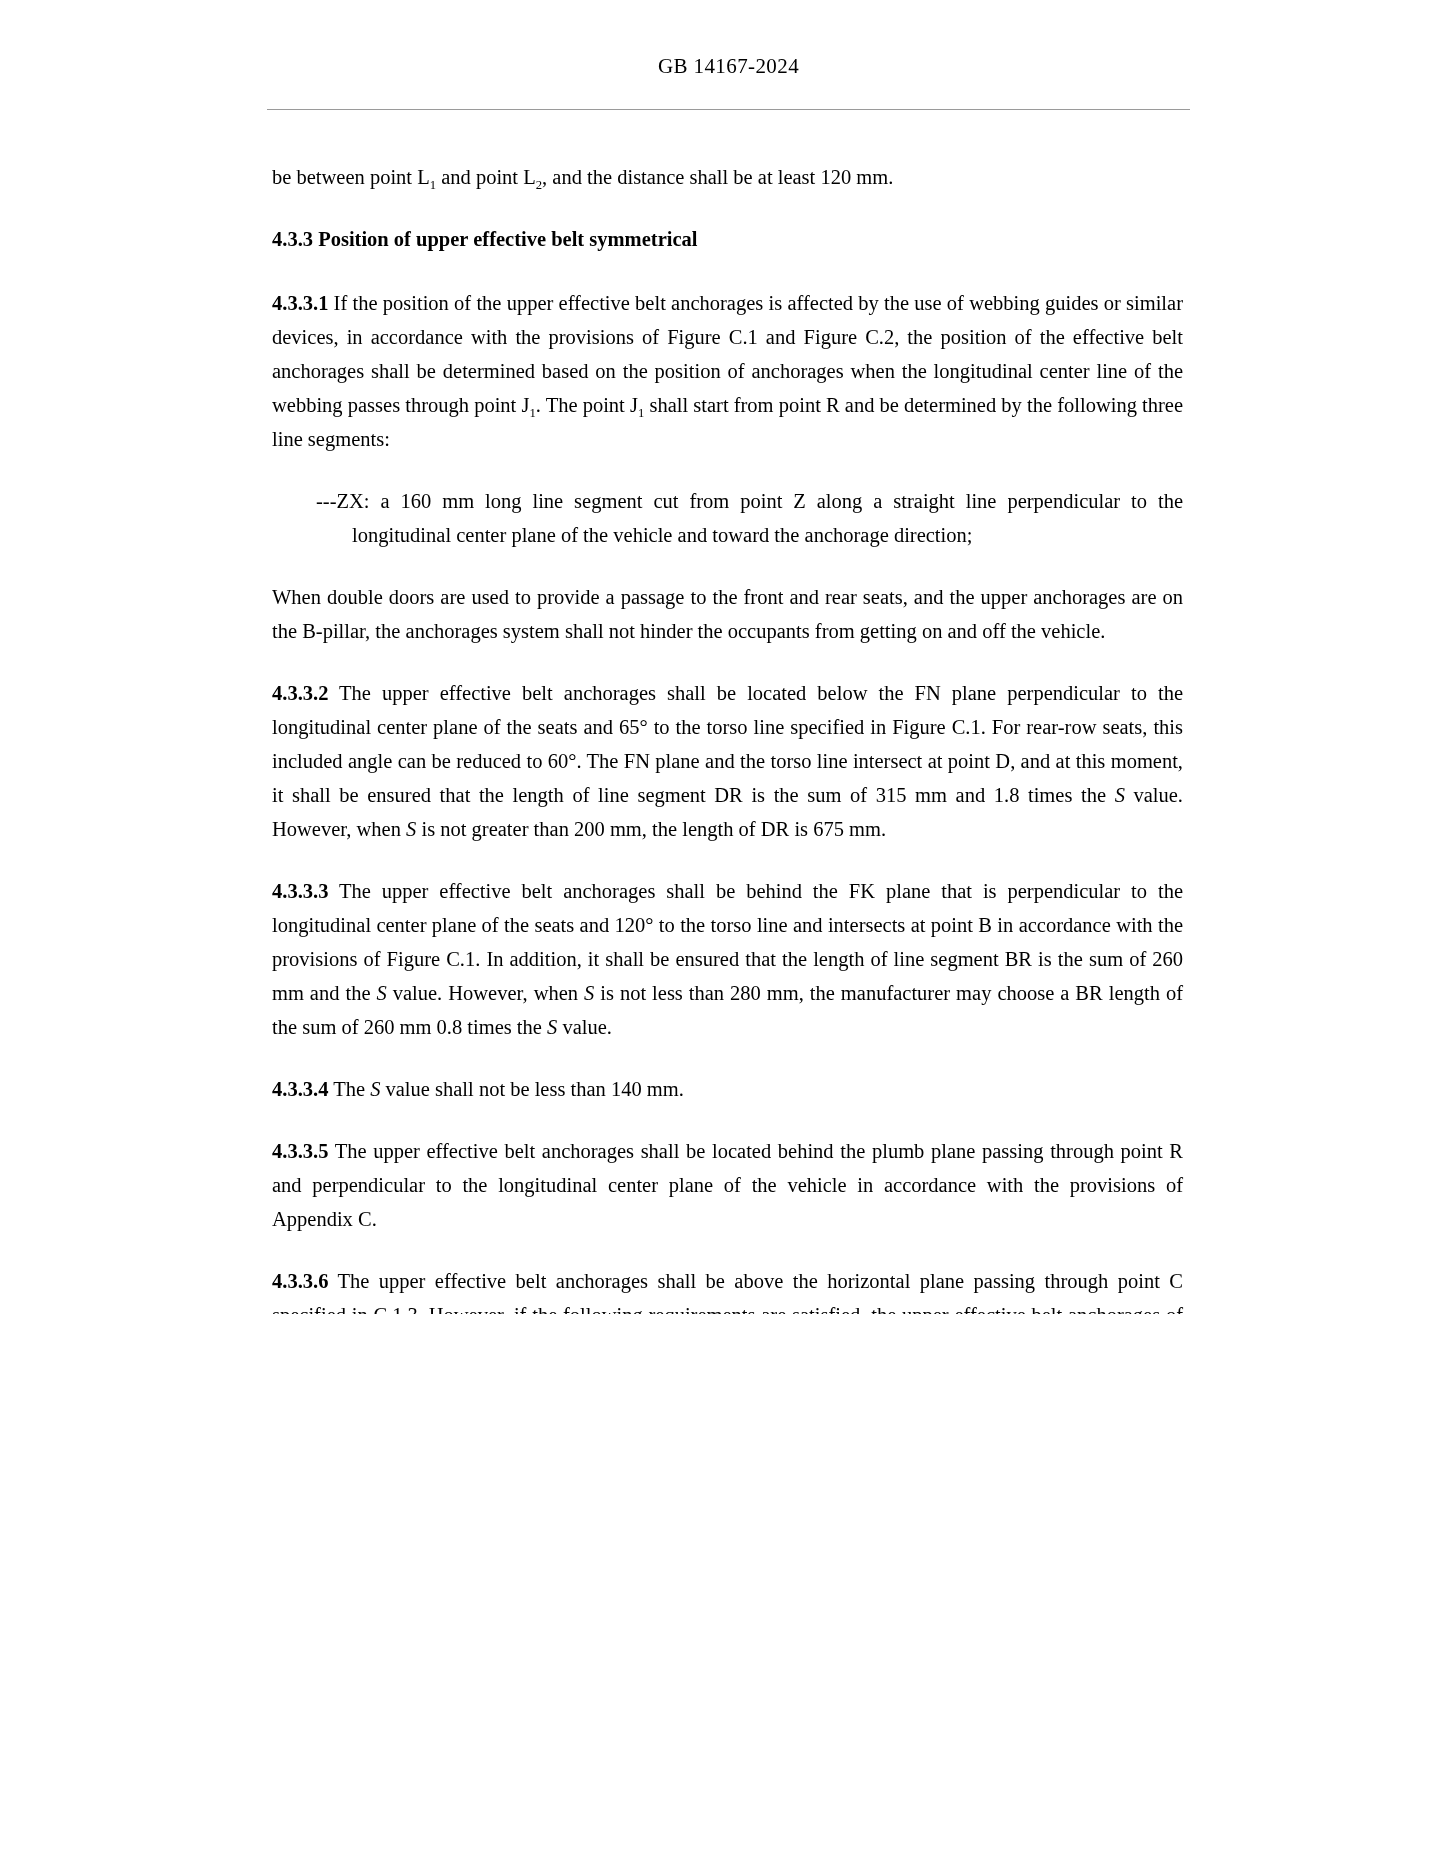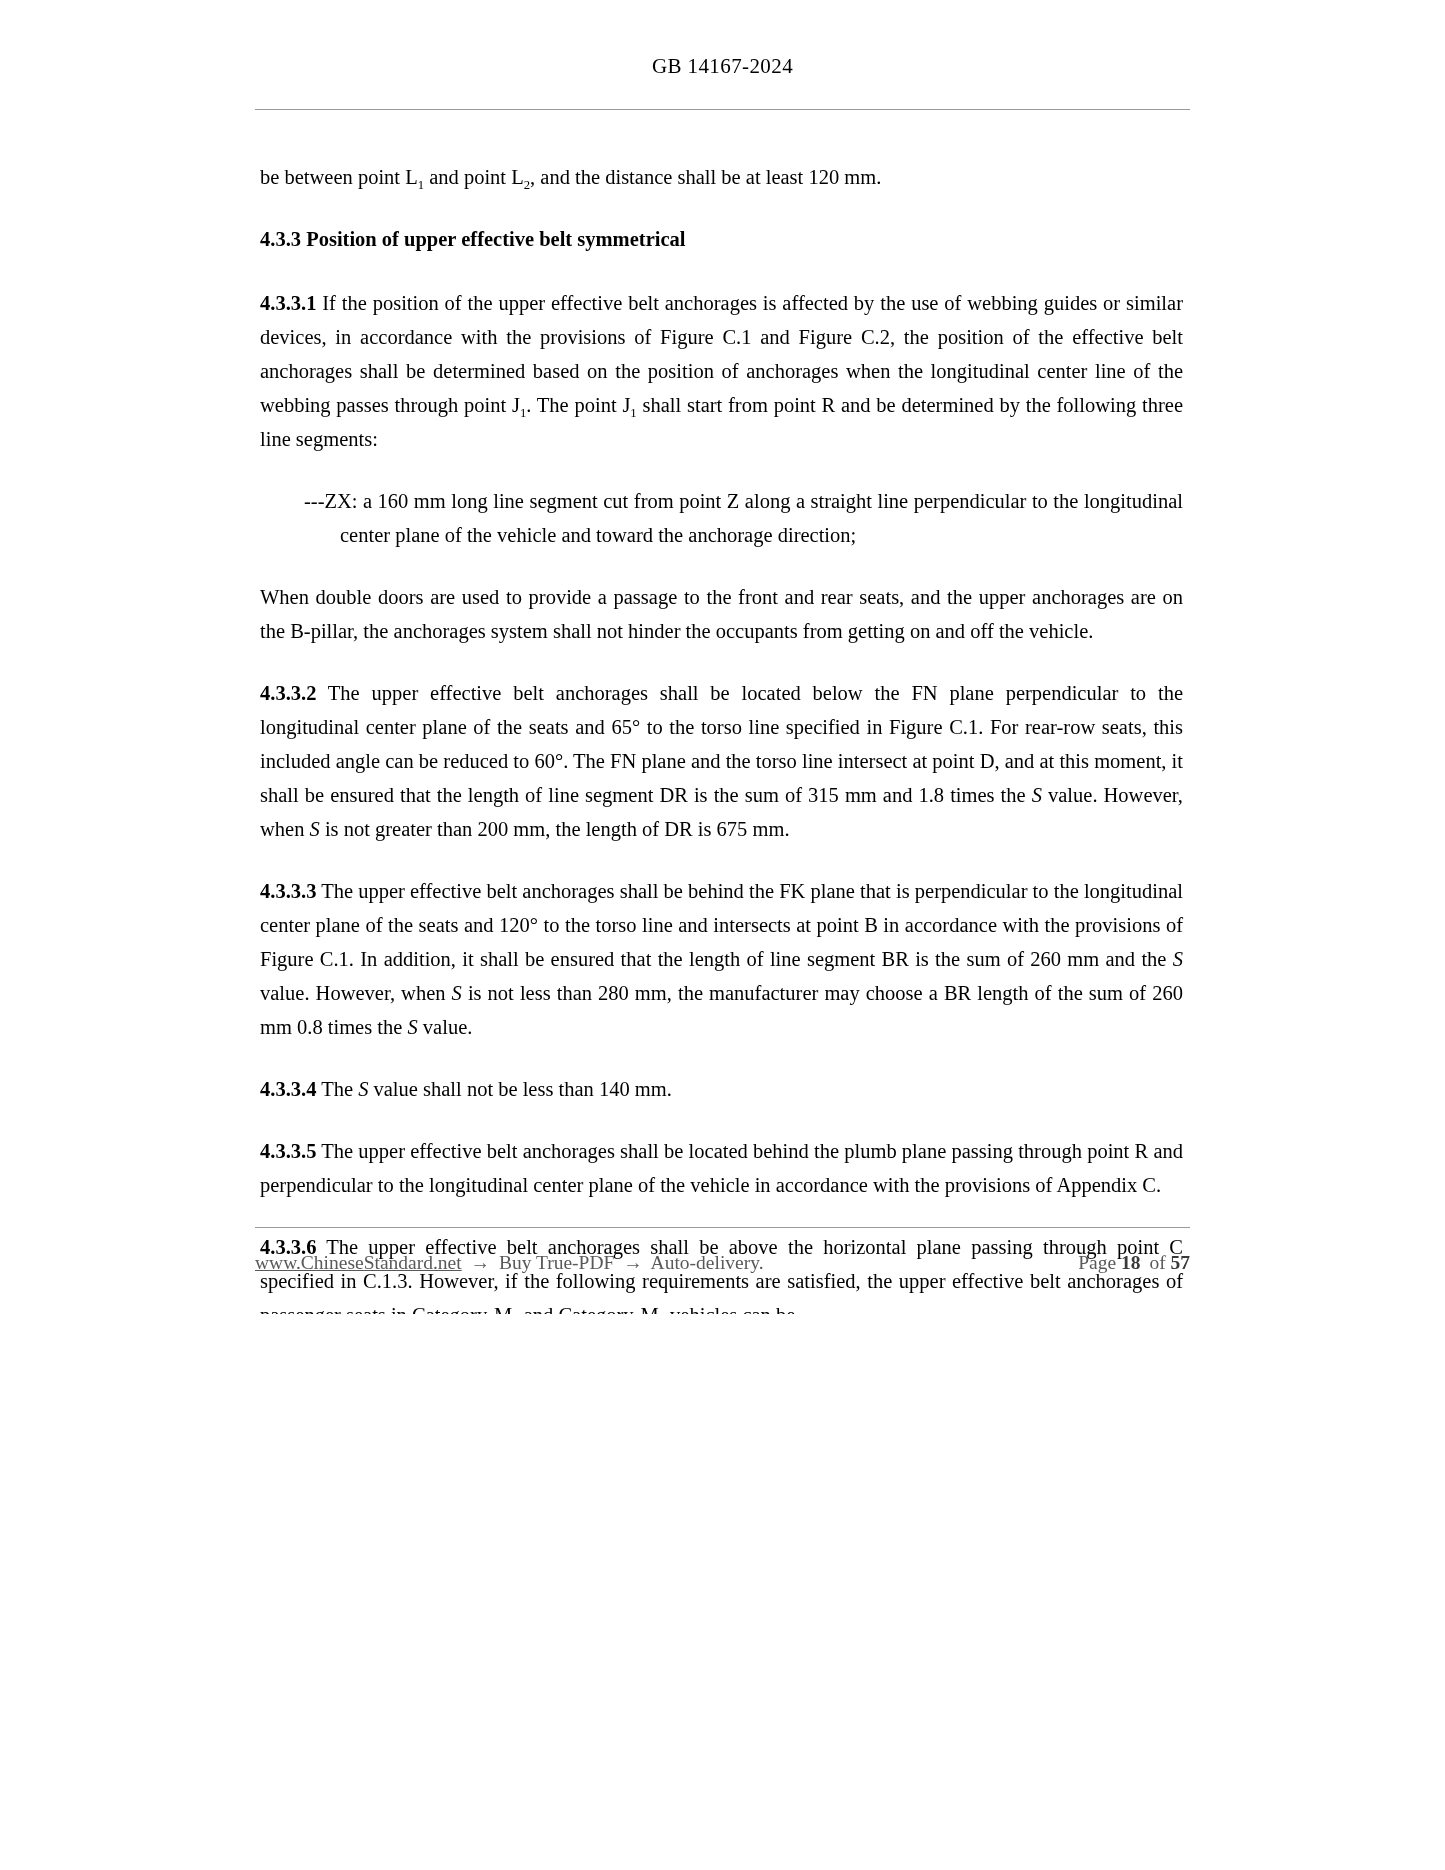--- a/index.html
+++ b/index.html
@@ -9,20 +9,21 @@
     height: 1870px;
     font-family: "Liberation Serif", "DejaVu Serif", serif;
     color: #000000;
   }
   .page {
     position: relative;
     width: 1445px;
     height: 1314px;
     background: #ffffff;
     overflow: hidden;
+    padding-left: 12px;
   }
   .doc-header { padding-top: 54px; }
   .doc-number {
     text-align: center;
     font-size: 21px;
     letter-spacing: 0.4px;
     color: #000000;
   }
   .header-rule {
     height: 0;
@@ -97,32 +98,14 @@
 
     <p class="para">When double doors are used to provide a passage to the front and rear seats, and the upper anchorages are on the B-pillar, the anchorages system shall not hinder the occupants from getting on and off the vehicle.</p>
 
     <p class="para"><b>4.3.3.2</b> The upper effective belt anchorages shall be located below the FN plane perpendicular to the longitudinal center plane of the seats and 65° to the torso line specified in Figure C.1. For rear-row seats, this included angle can be reduced to 60°. The FN plane and the torso line intersect at point D, and at this moment, it shall be ensured that the length of line segment DR is the sum of 315 mm and 1.8 times the <i>S</i> value. However, when <i>S</i> is not greater than 200 mm, the length of DR is 675 mm.</p>
     <p class="para"><b>4.3.3.3</b> The upper effective belt anchorages shall be behind the FK plane that is perpendicular to the longitudinal center plane of the seats and 120° to the torso line and intersects at point B in accordance with the provisions of Figure C.1. In addition, it shall be ensured that the length of line segment BR is the sum of 260 mm and the <i>S</i> value. However, when <i>S</i> is not less than 280 mm, the manufacturer may choose a BR length of the sum of 260 mm 0.8 times the <i>S</i> value.</p>
     <p class="para"><b>4.3.3.4</b> The <i>S</i> value shall not be less than 140 mm.</p>
     <p class="para"><b>4.3.3.5</b> The upper effective belt anchorages shall be located behind the plumb plane passing through point R and perpendicular to the longitudinal center plane of the vehicle in accordance with the provisions of Appendix C.</p>
     <p class="para"><b>4.3.3.6</b> The upper effective belt anchorages shall be above the horizontal plane passing through point C specified in C.1.3. However, if the following requirements are satisfied, the upper effective belt anchorages of passenger seats in Category-M<sub>2</sub> and Category-M<sub>3</sub> vehicles can be</p>
   </main>
 
-  <footer class="doc-footer">
-    <div class="footer-rule"></div>
-    <div class="footer-row">
-      <div class="footer-left">
-        <a>www.ChineseStandard.net</a>
-        <span class="footer-arrow">→</span>
-        <span>Buy True-PDF</span>
-        <span class="footer-arrow">→</span>
-        <span>Auto-delivery.</span>
-      </div>
-      <div class="footer-right">
-        <span>Page</span>
-        <b>18</b>
-        <span>of</span>
-        <b>57</b>
-      </div>
-    </div>
-  </footer>
 
 </div>
 
 </body></html>

